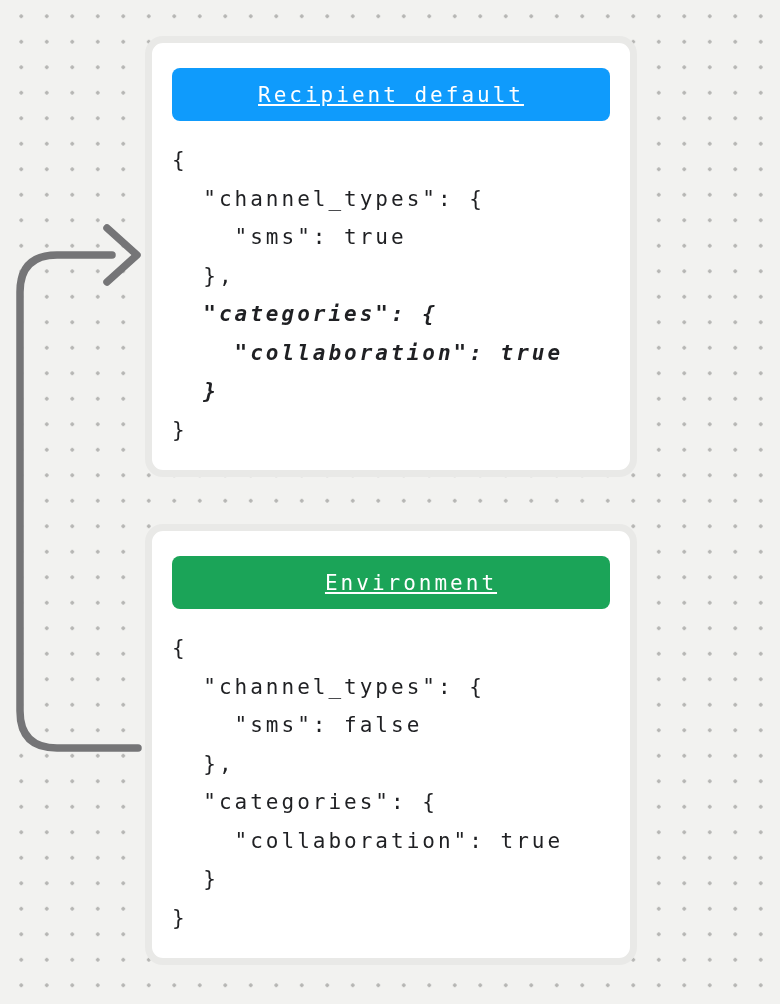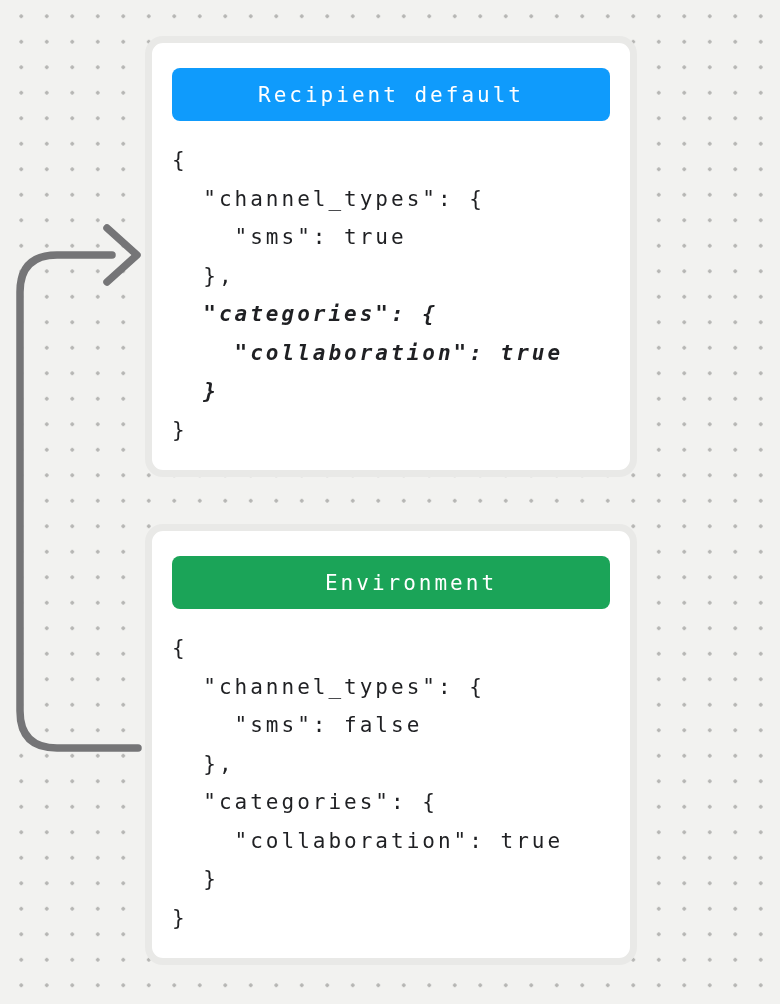--- a/index.html
+++ b/index.html
@@ -52,20 +52,21 @@
   .card-header {
     height: 53px;
     border-radius: 8px;
     display: flex;
     align-items: center;
     justify-content: center;
     color: #ffffff;
     font-size: 21px;
     letter-spacing: 3px;
     white-space: pre;
+    text-decoration: underline;
   }
   .code {
     margin-top: 20px;
     font-size: 21px;
     line-height: 38.5px;
     letter-spacing: 3px;
     color: #1f2023;
     white-space: pre;
   }
   .code-line { height: 38.5px; }

